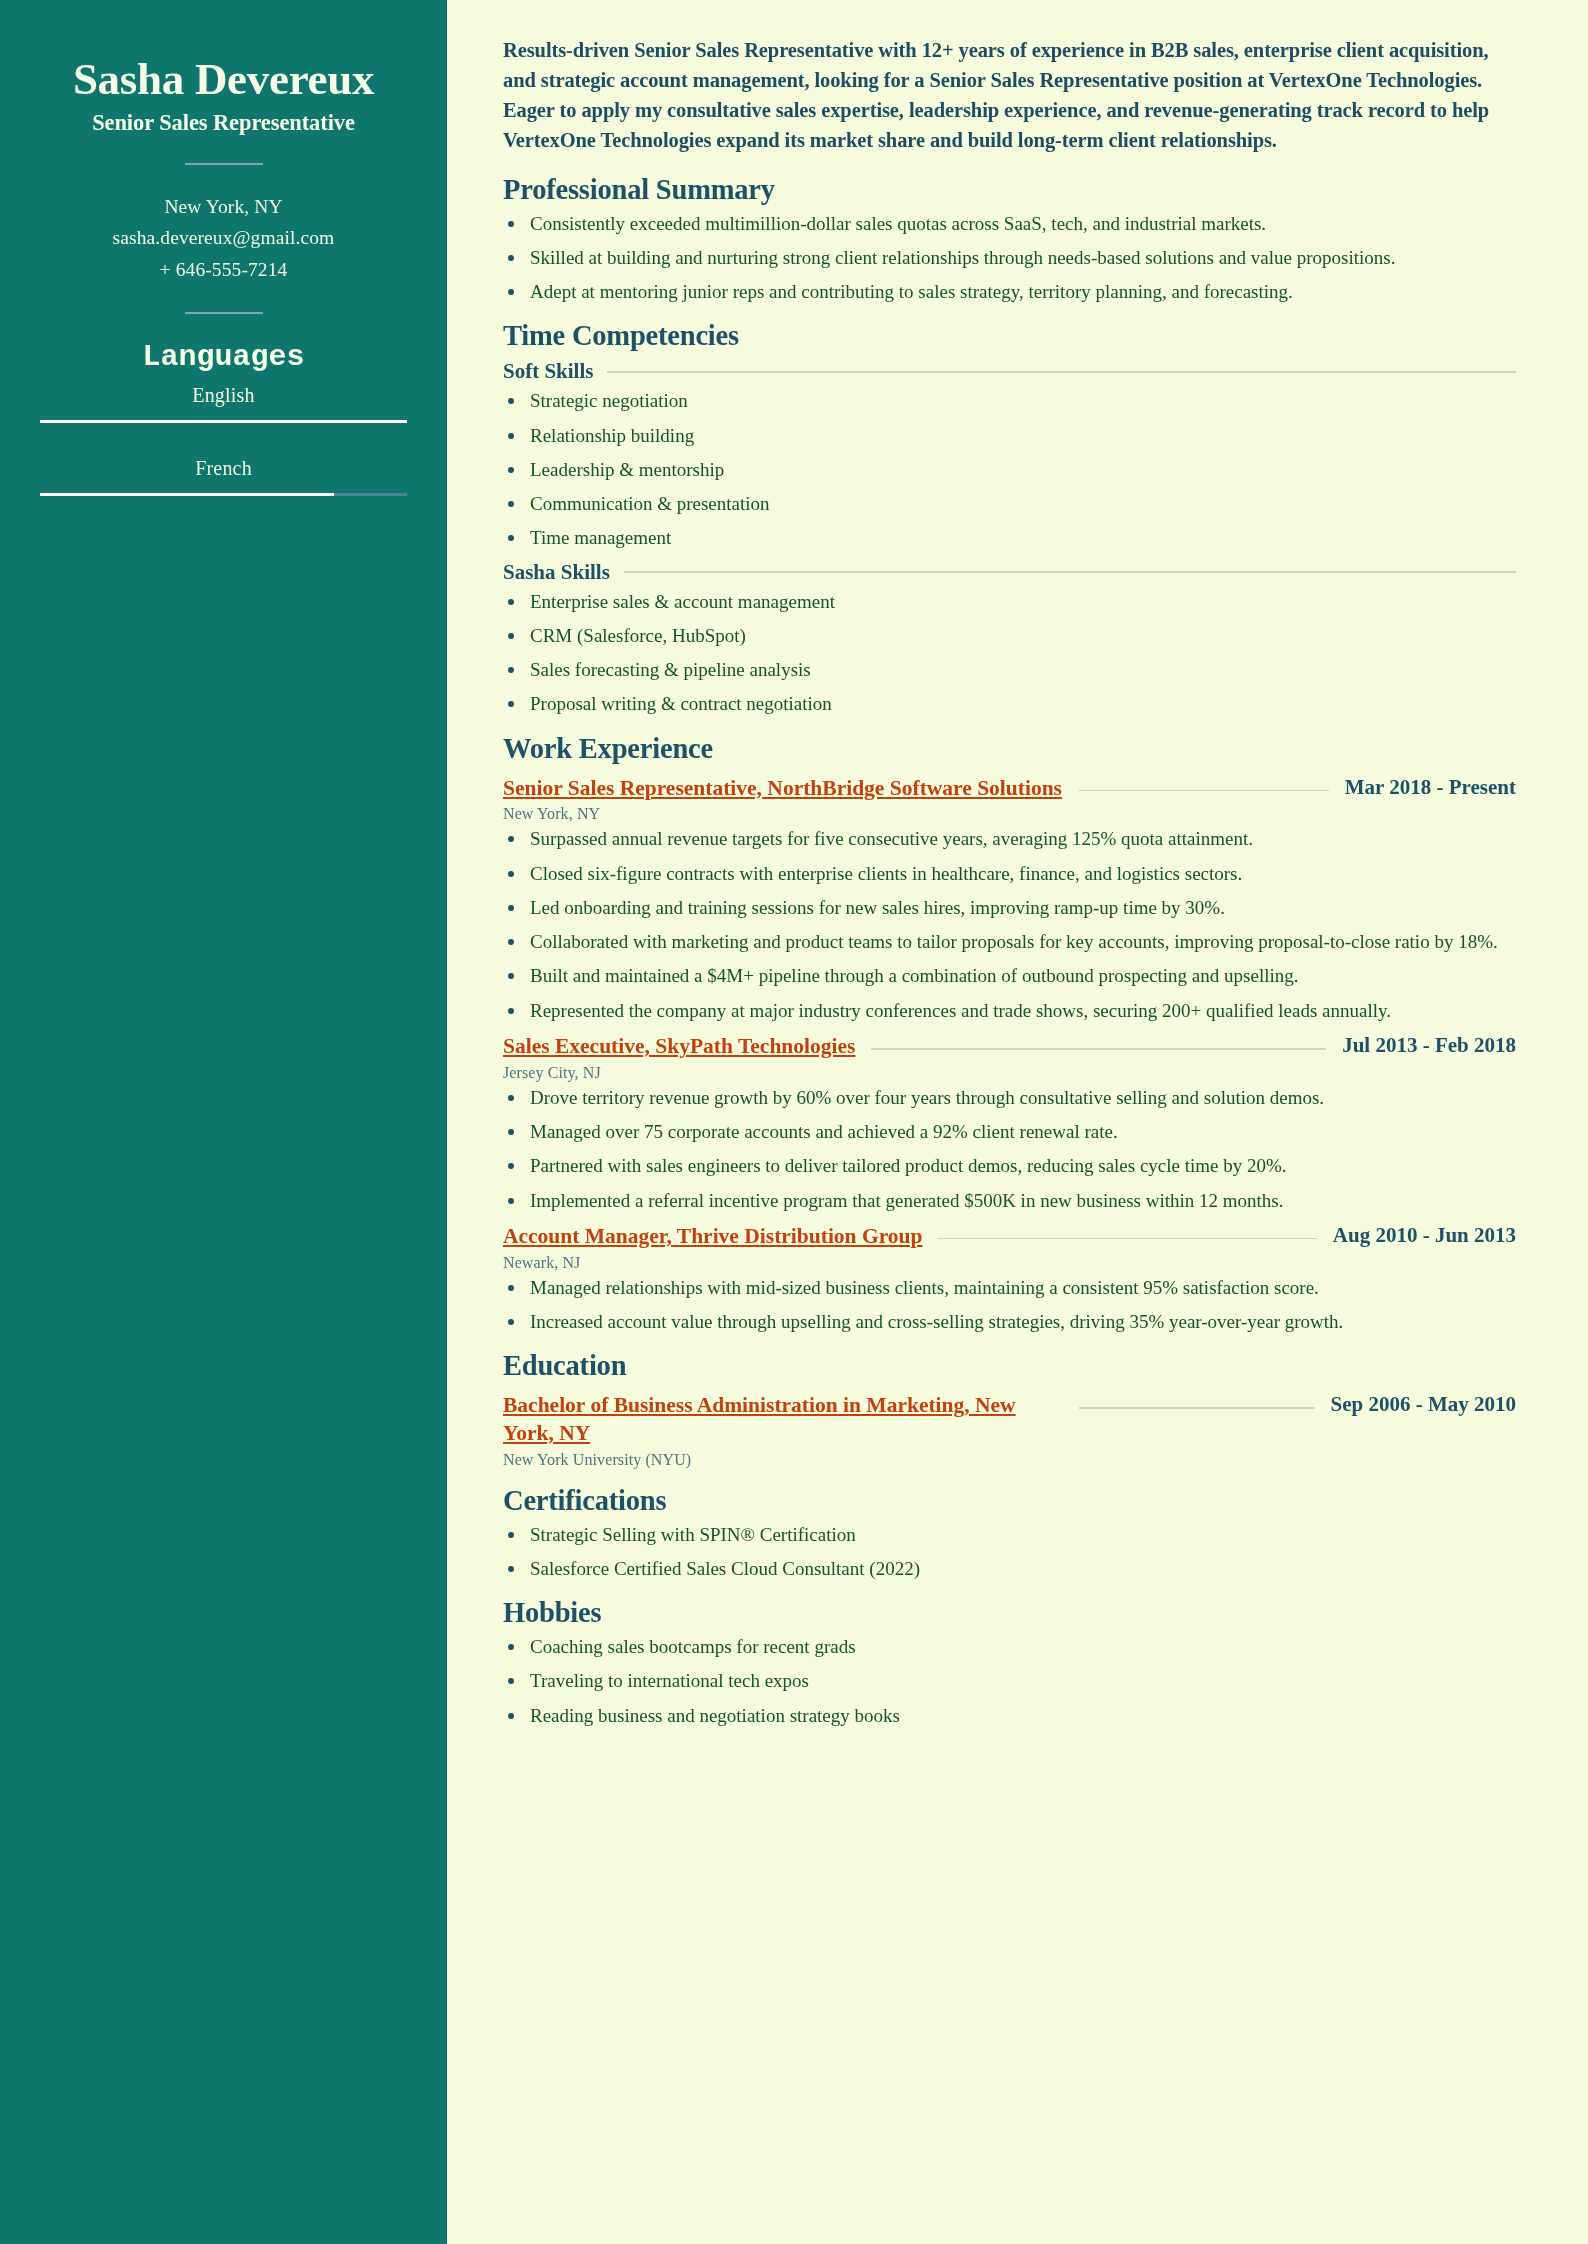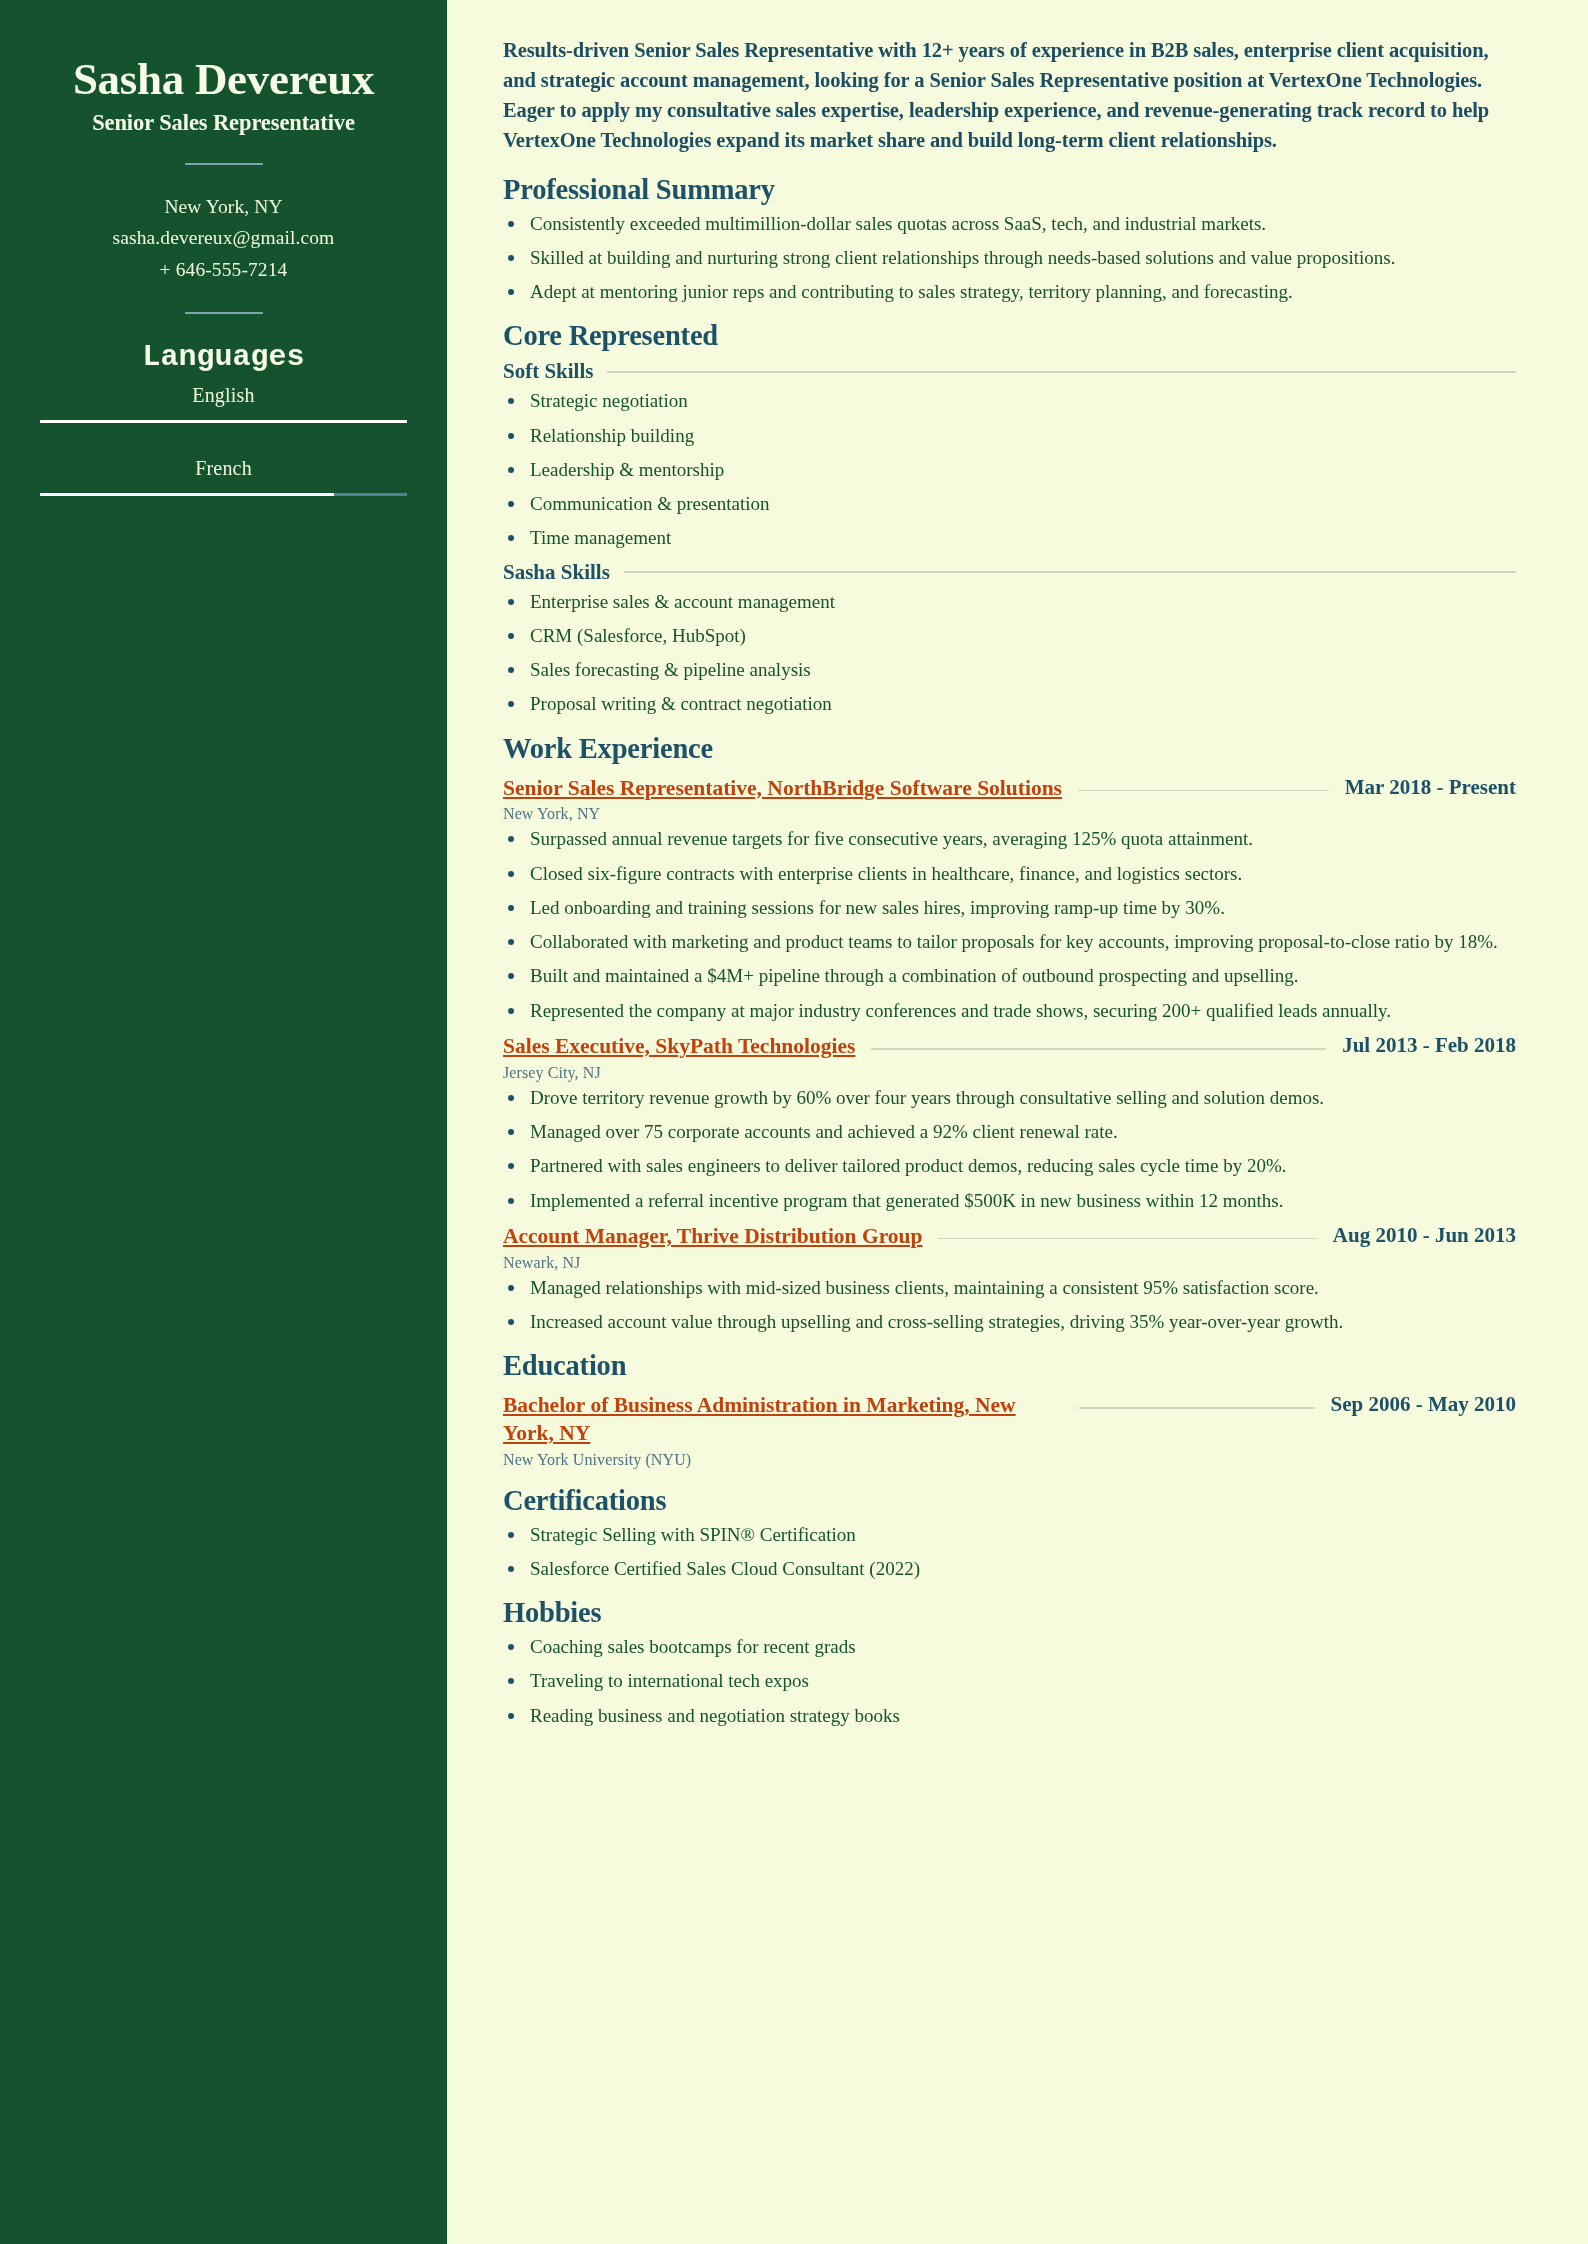--- a/index.html
+++ b/index.html
@@ -14,21 +14,21 @@
     width: 1588px;
     height: 2244px;
     display: flex;
     background: #f7fbdd;
   }
 
   
   .sidebar {
     width: 447px;
     flex: 0 0 447px;
-    background: #14532d;
+    background: #0f766e;
     color: #f4fbe0;
     padding: 55px 40px 0 40px;
     text-align: center;
   }
   .name {
     font-size: 45px;
     font-weight: bold;
     letter-spacing: -0.3px;
     line-height: 1.08;
     color: #f7fde6;
@@ -225,21 +225,21 @@
     <section class="section">
       <h2 class="section-title">Professional Summary</h2>
       <ul class="bullets" id="ps-bullets">
           <li>Consistently exceeded multimillion-dollar sales quotas across SaaS, tech, and industrial markets.</li>
           <li>Skilled at building and nurturing strong client relationships through needs-based solutions and value propositions.</li>
           <li>Adept at mentoring junior reps and contributing to sales strategy, territory planning, and forecasting.</li>
         </ul>
     </section>
 
     <section class="section">
-      <h2 class="section-title">Core Represented</h2>
+      <h2 class="section-title">Time Competencies</h2>
       <div id="cc-groups">
           <div class="sub-title-row">
             <div class="sub-title">Soft Skills</div>
             <div class="hrule"></div>
           </div>
           <ul class="bullets">
             <li>Strategic negotiation</li>
             <li>Relationship building</li>
             <li>Leadership &amp; mentorship</li>
             <li>Communication &amp; presentation</li>

